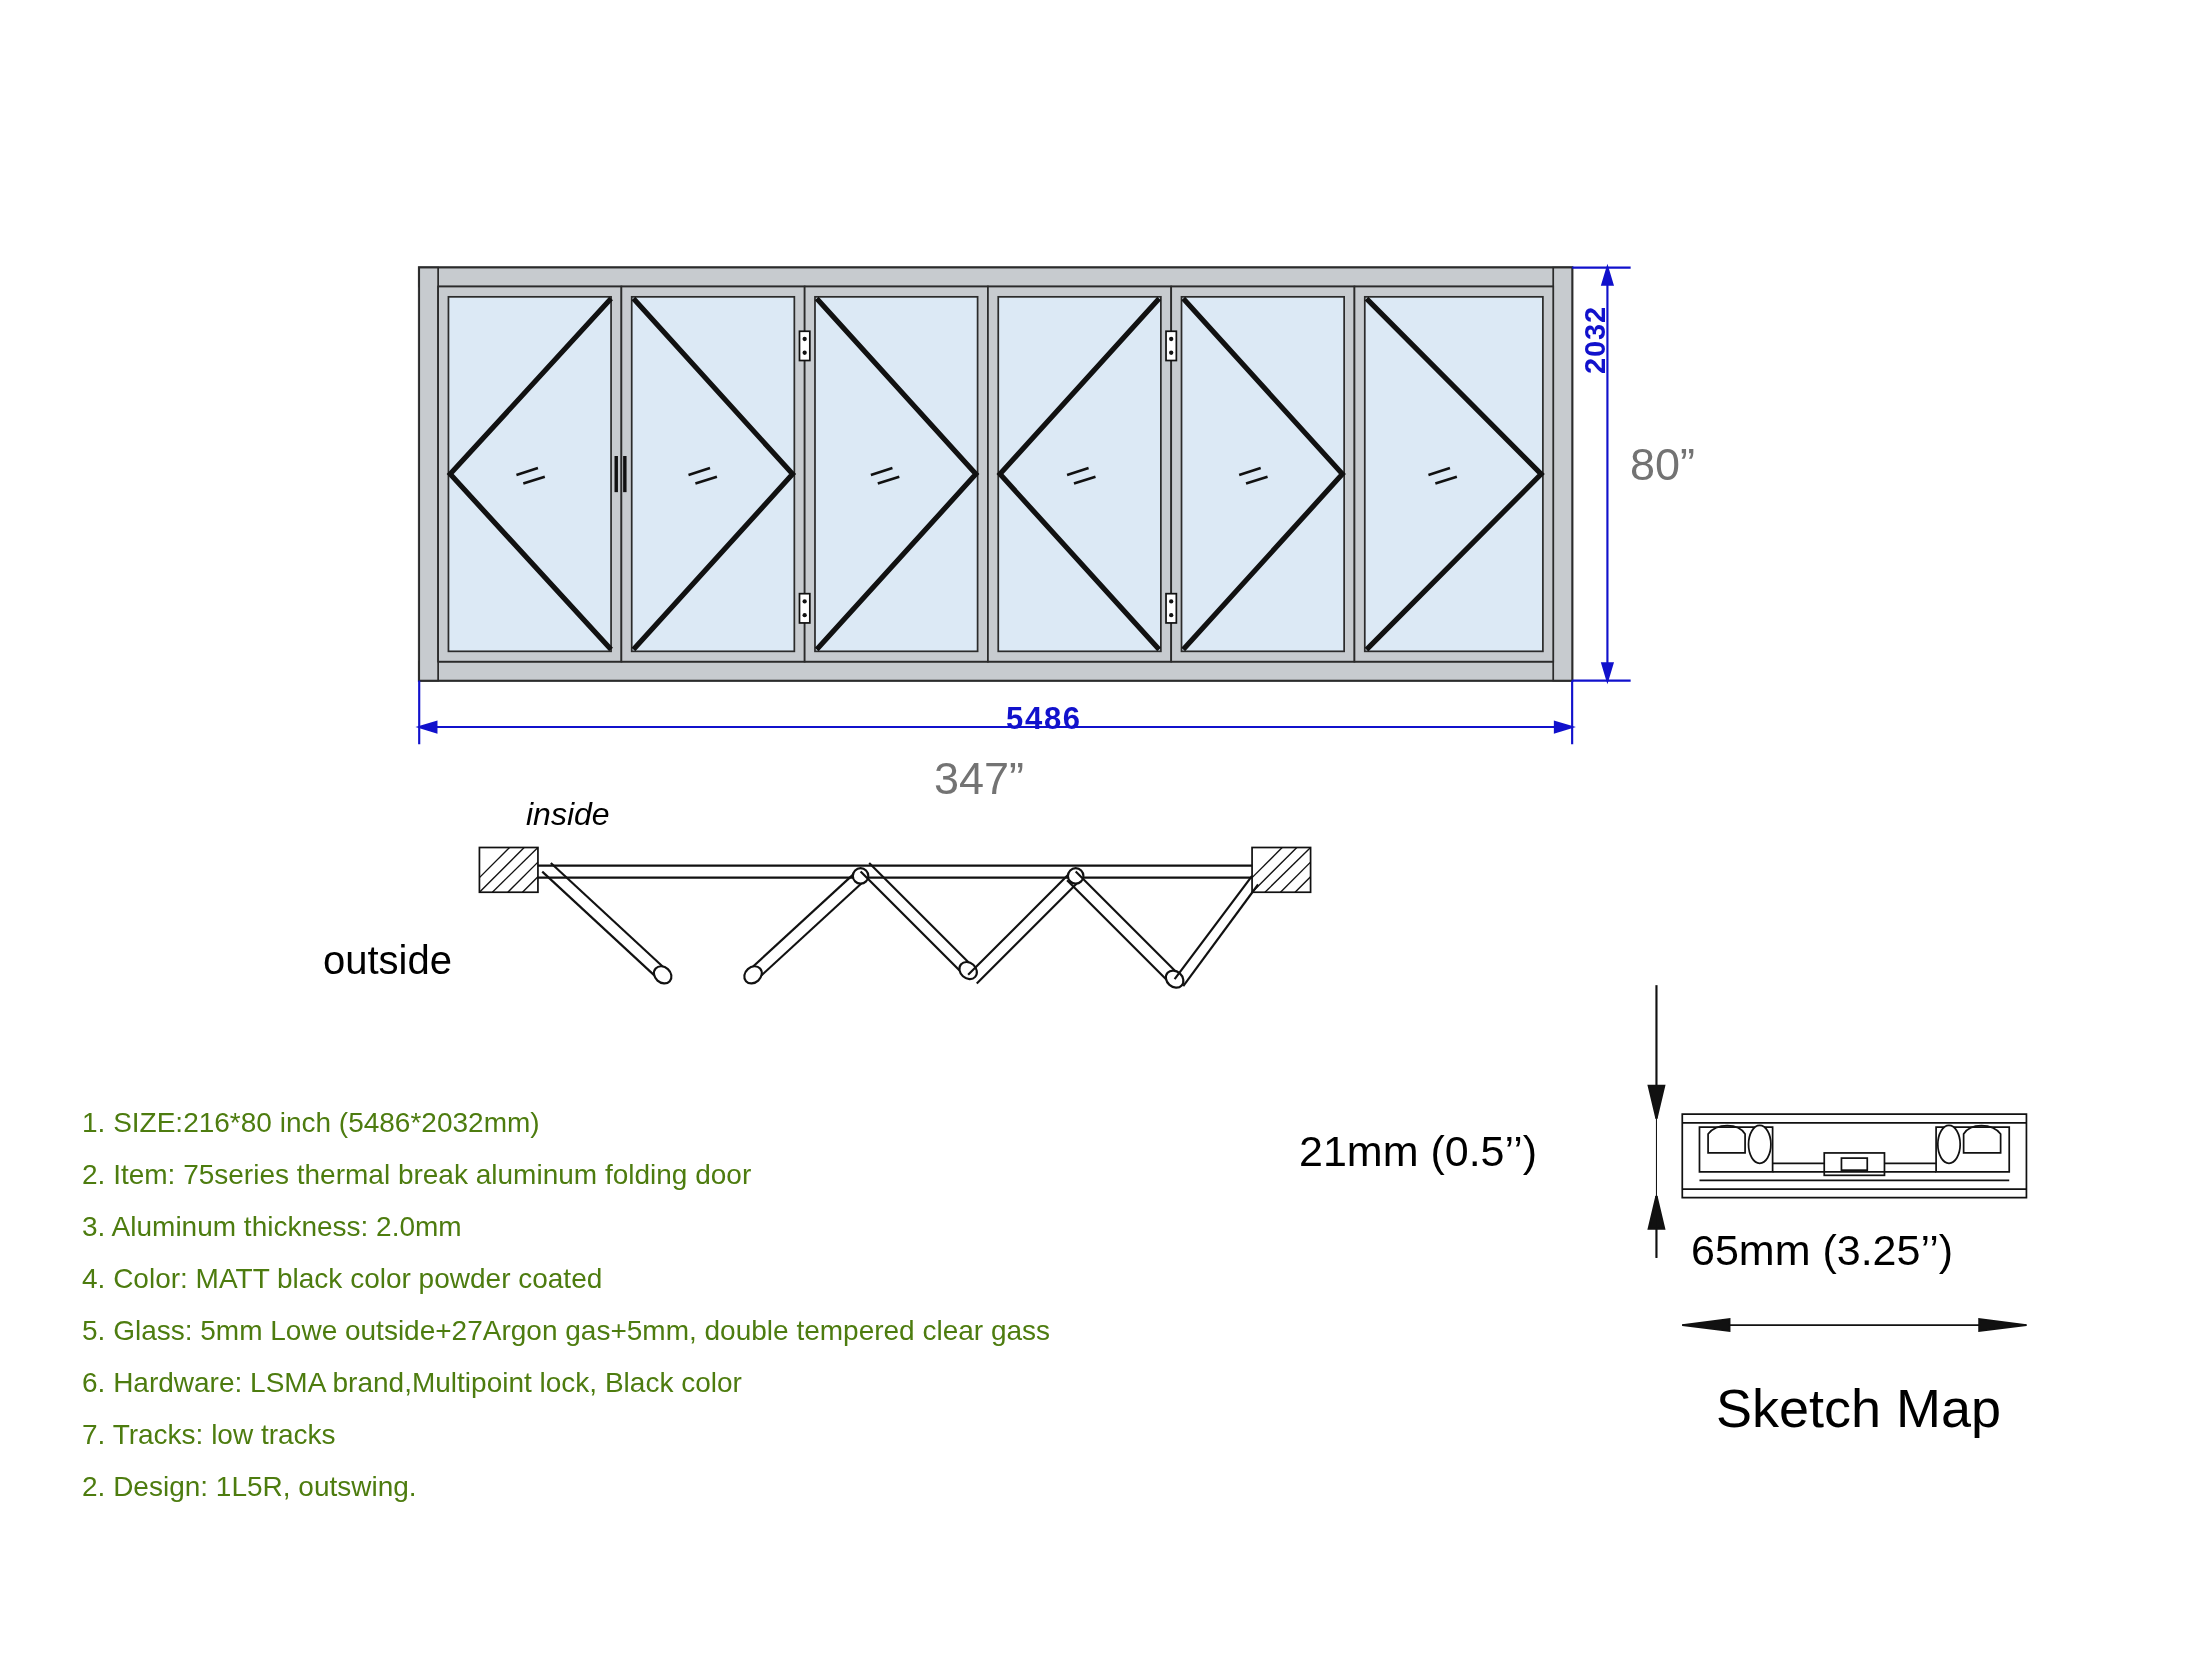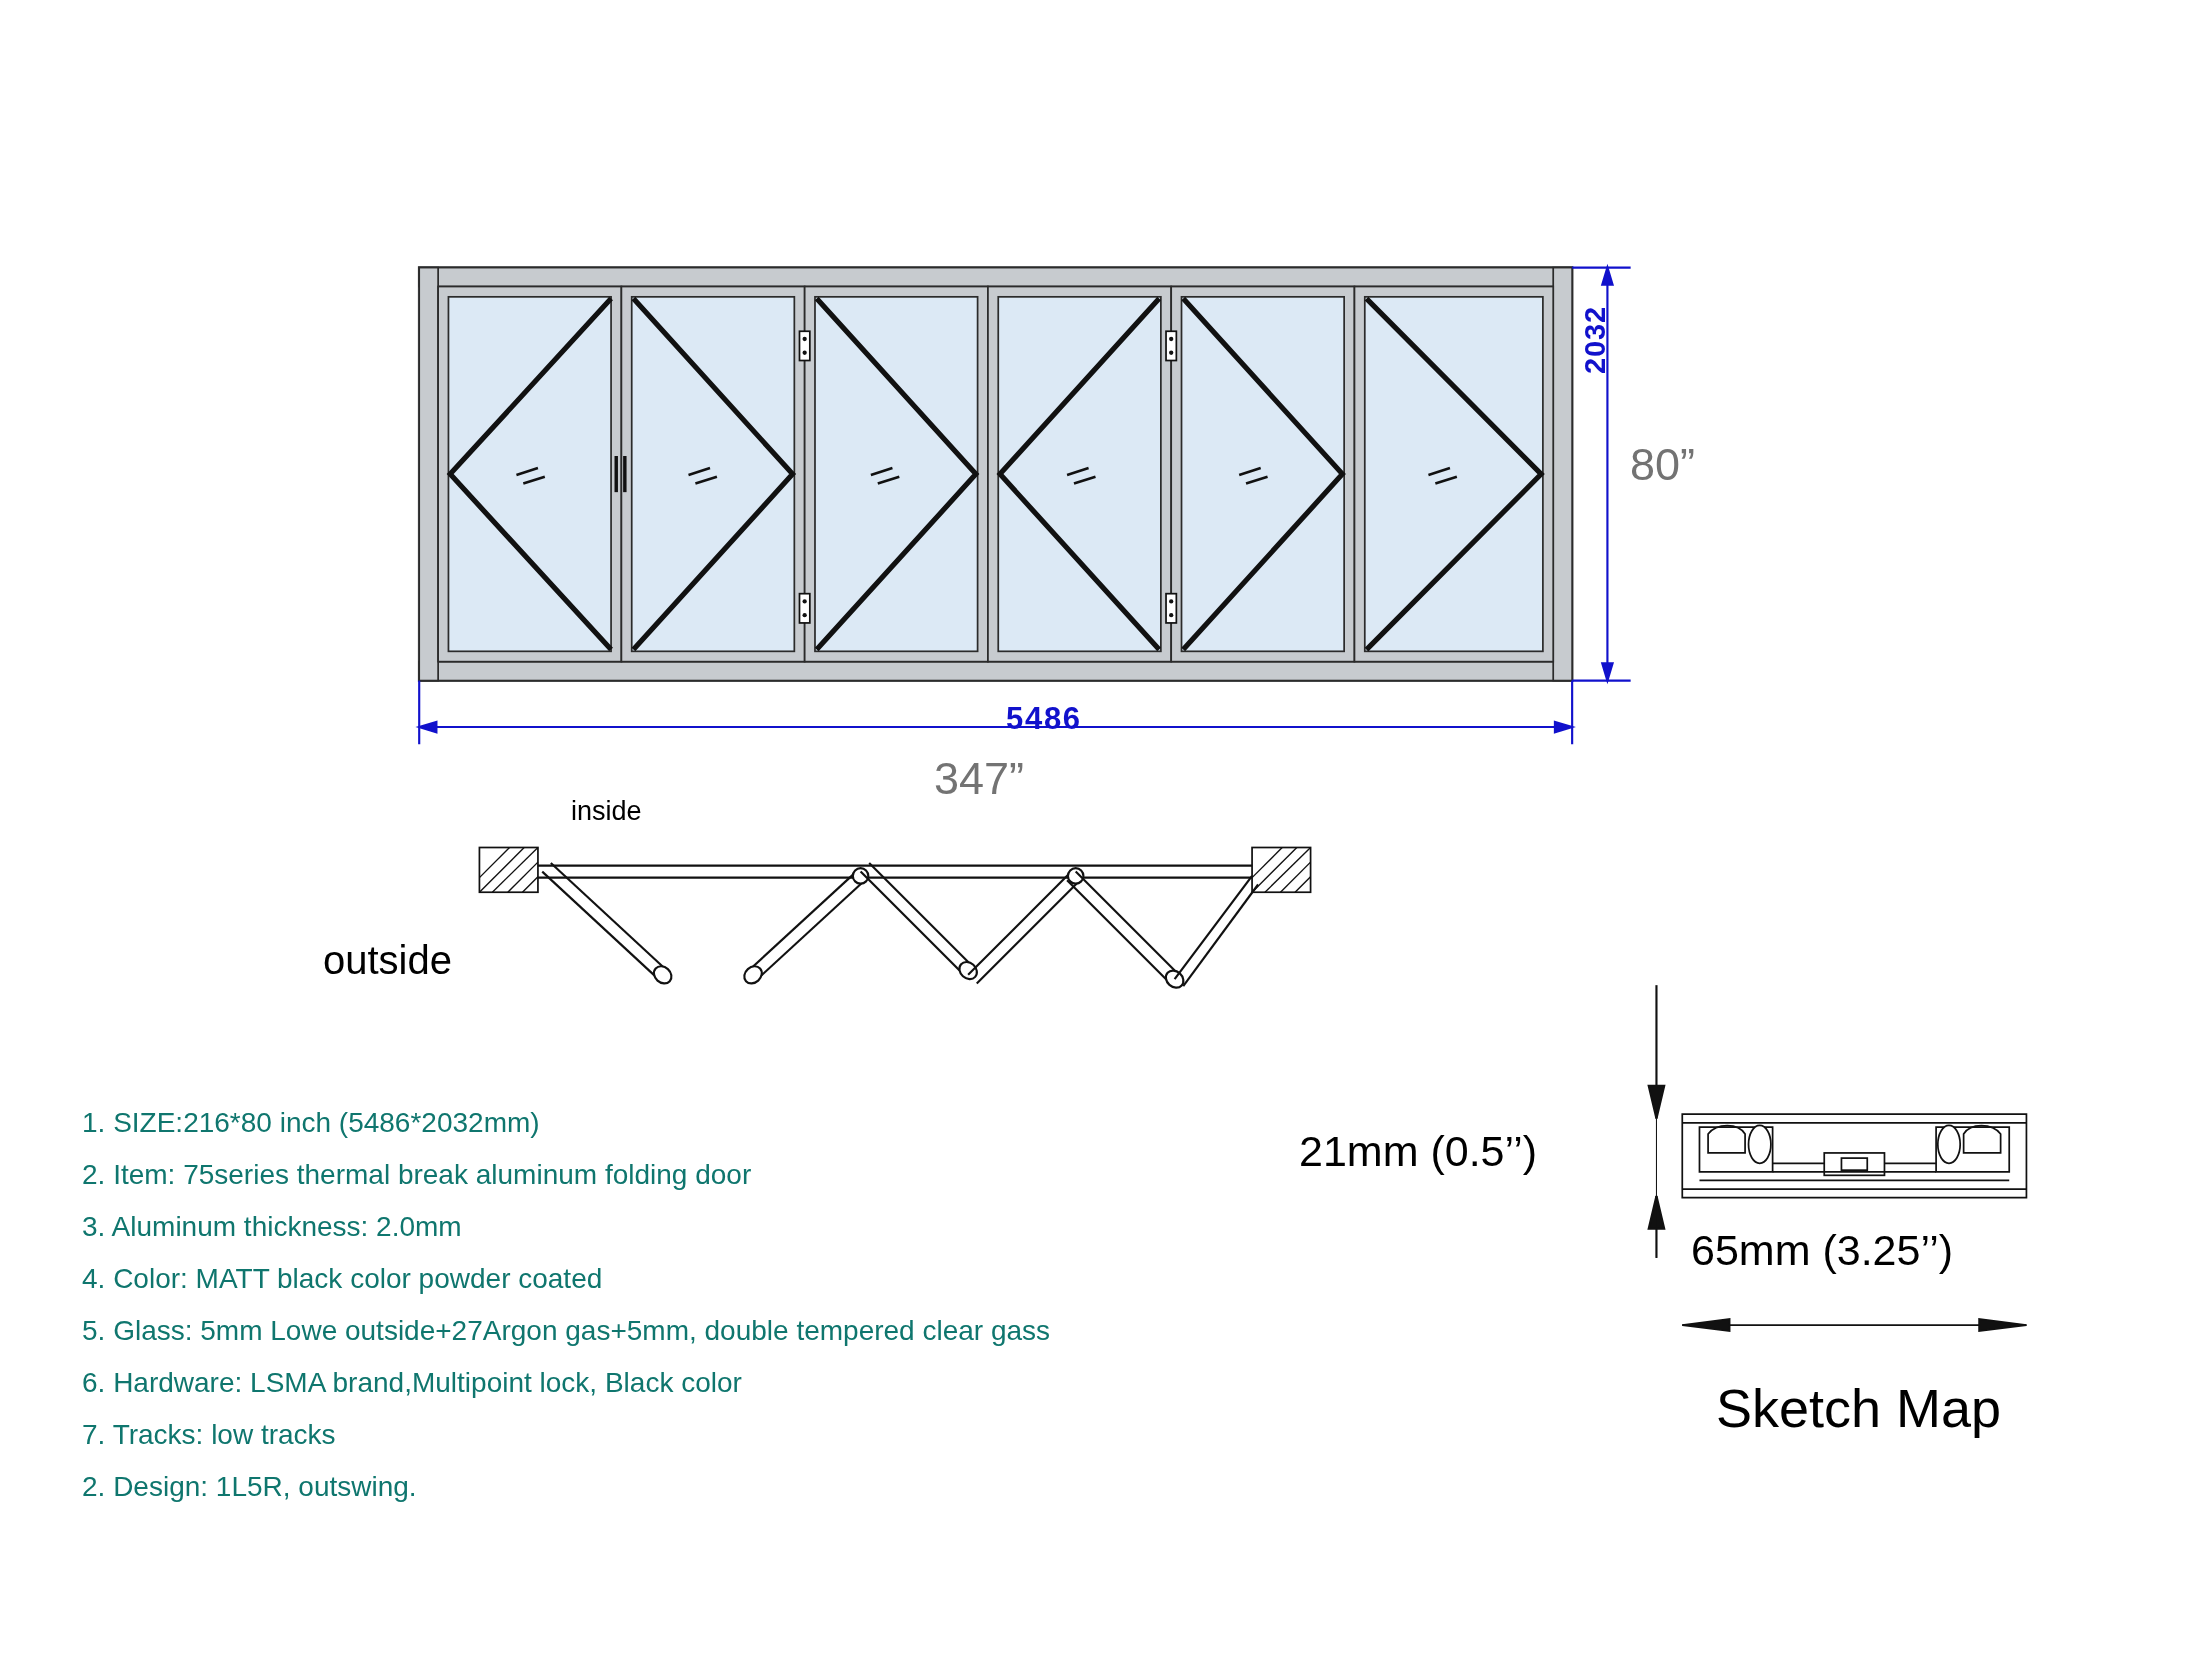--- a/index.html
+++ b/index.html
@@ -30,21 +30,21 @@
   }
   .dim-black {
     color: #737373;
     font-family: "Liberation Sans", sans-serif;
   }
   .label-text {
     color: #000000;
     font-family: "Liberation Sans", sans-serif;
   }
   .spec-line {
-    color: #0f766e;
+    color: #4d7c0f;
     font-family: "Liberation Sans", sans-serif;
     font-size: 28px;
     line-height: 52px;
     white-space: nowrap;
   }
 
   #dim-2032 {
     left: 1579px;
     top: 374px;
     font-size: 29px;
@@ -63,23 +63,24 @@
     font-size: 31px;
     letter-spacing: 1.7px;
     margin-left: 28px;
   }
   #dim-216 {
     left: 934px;
     top: 753px;
     font-size: 45px;
   }
   #label-inside {
-    left: 571px;
+    left: 526px;
     top: 796px;
-    font-size: 27px;
+    font-size: 32px;
+    font-style: italic;
   }
   #label-outside {
     left: 323px;
     top: 938px;
     font-size: 40px;
   }
   #dim-21mm {
     left: 1299px;
     top: 1127px;
     font-size: 43px;

